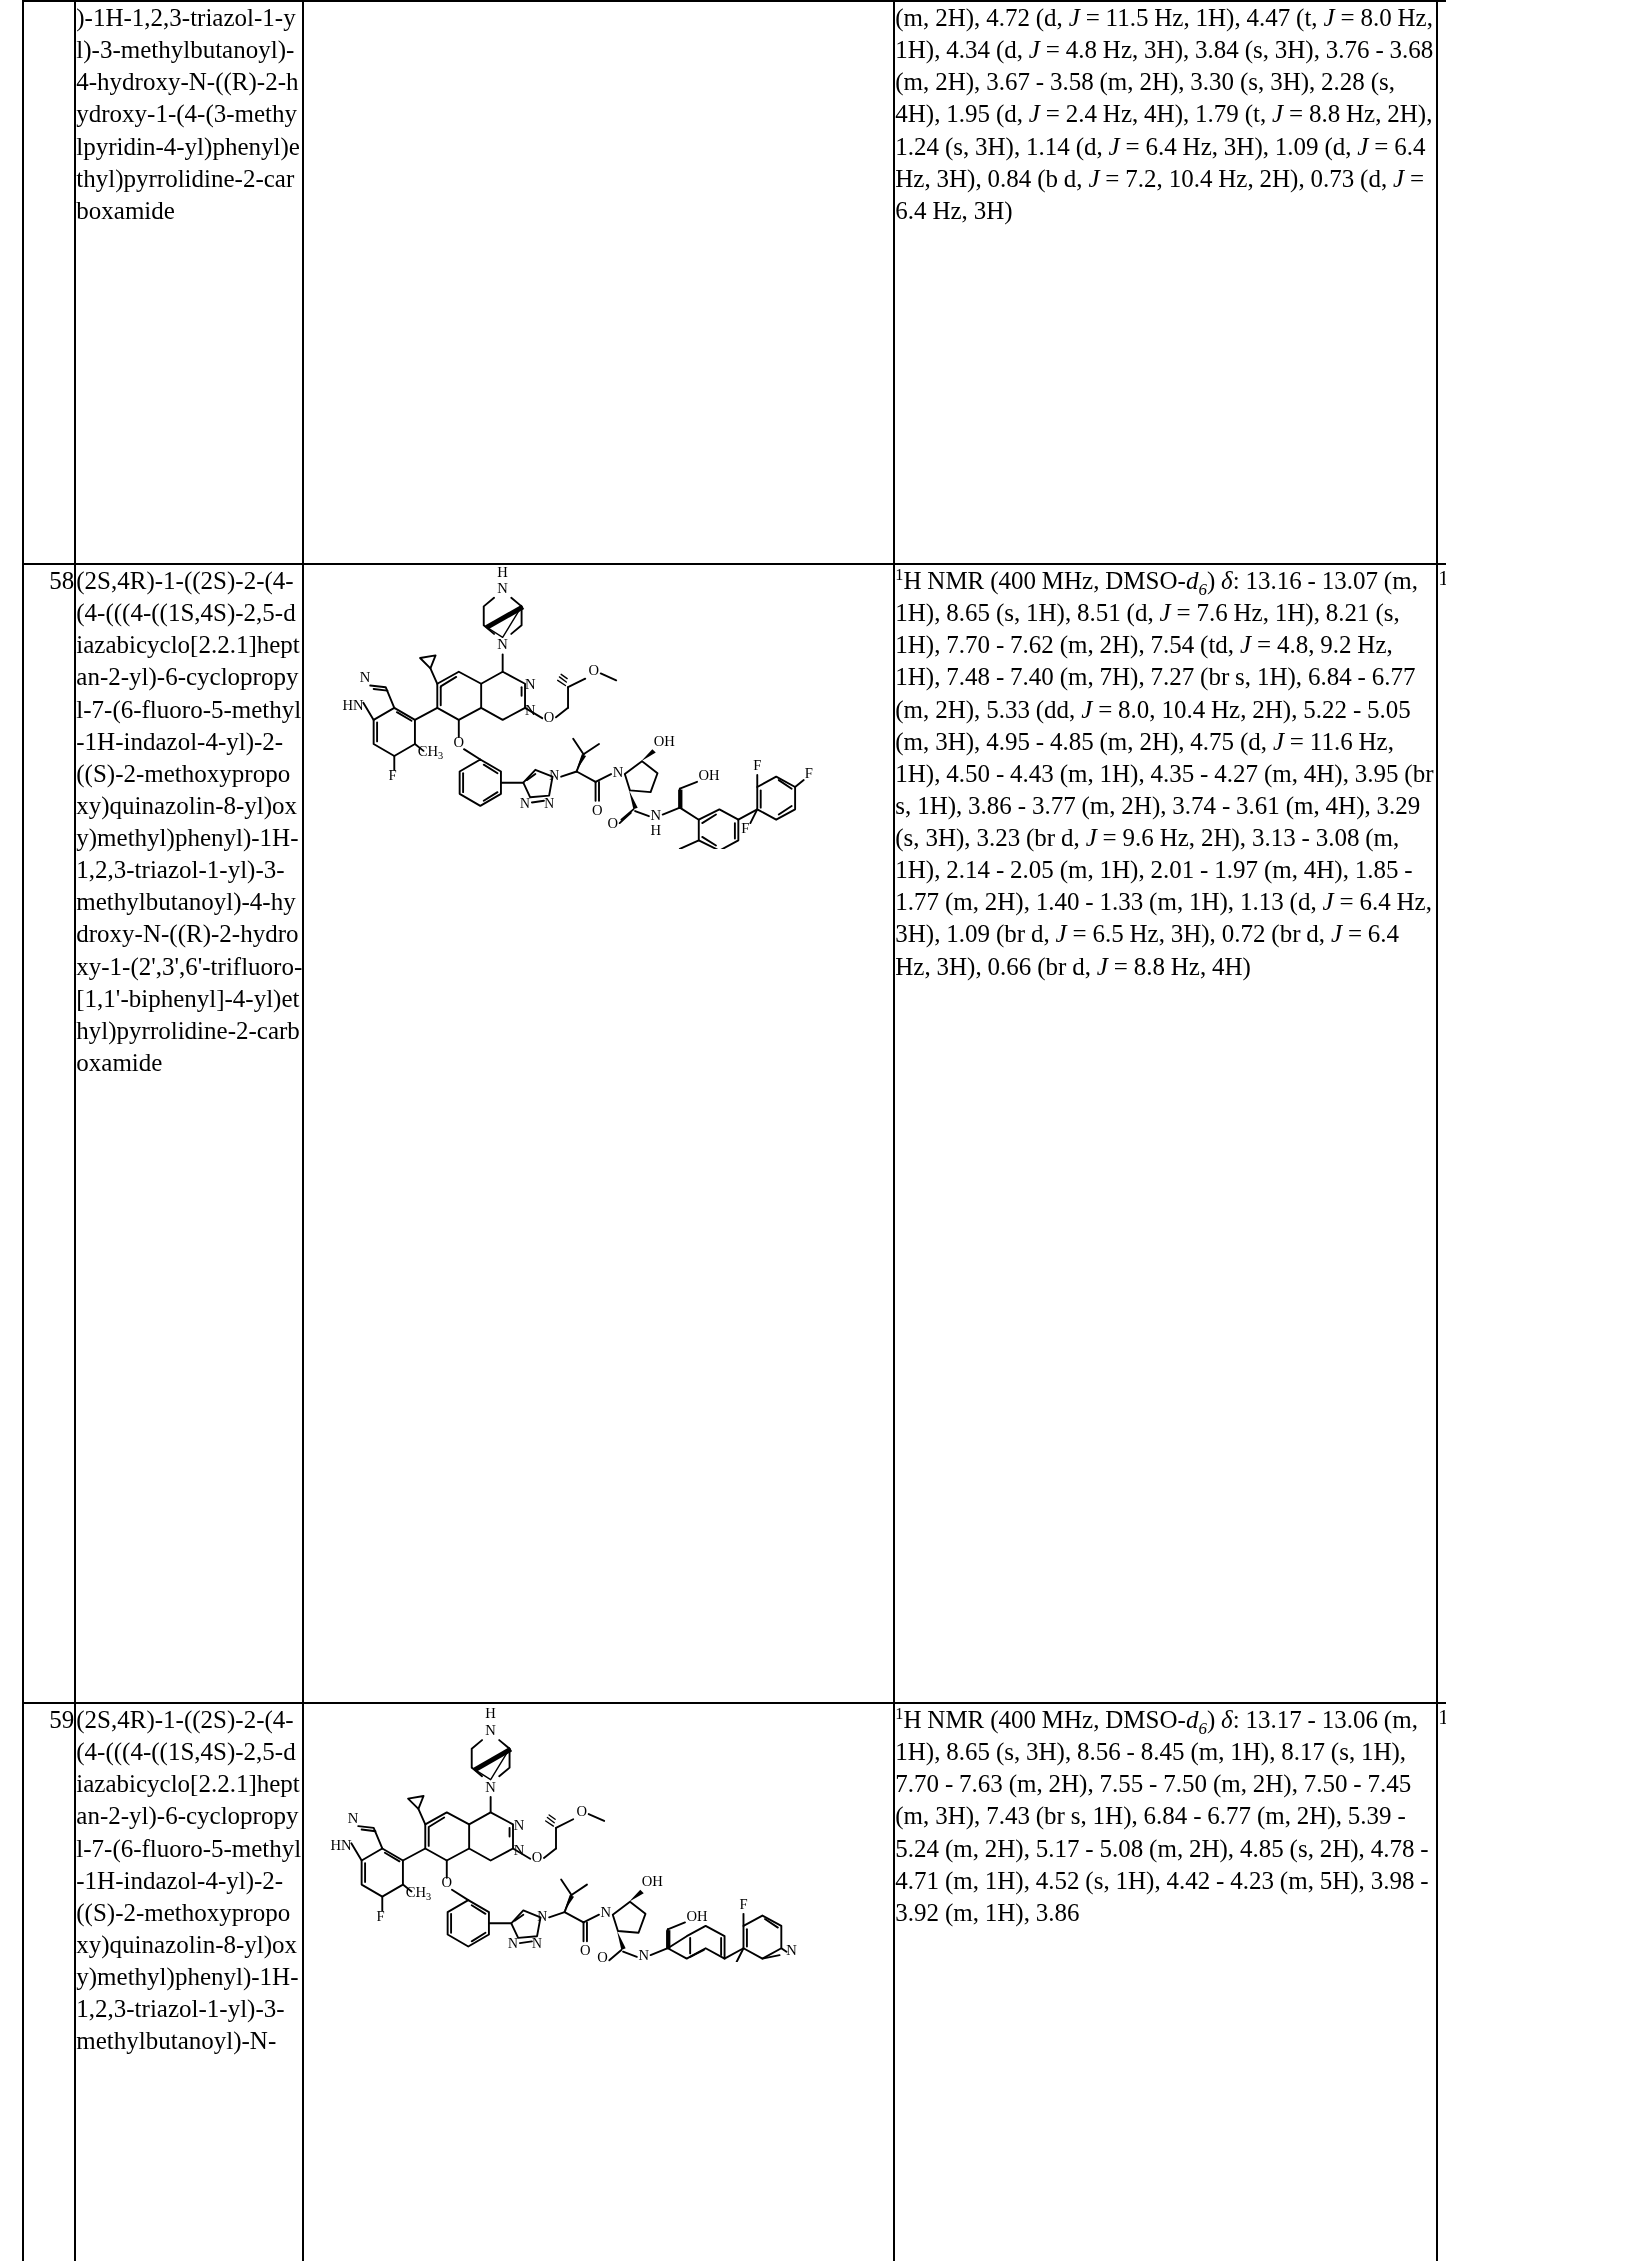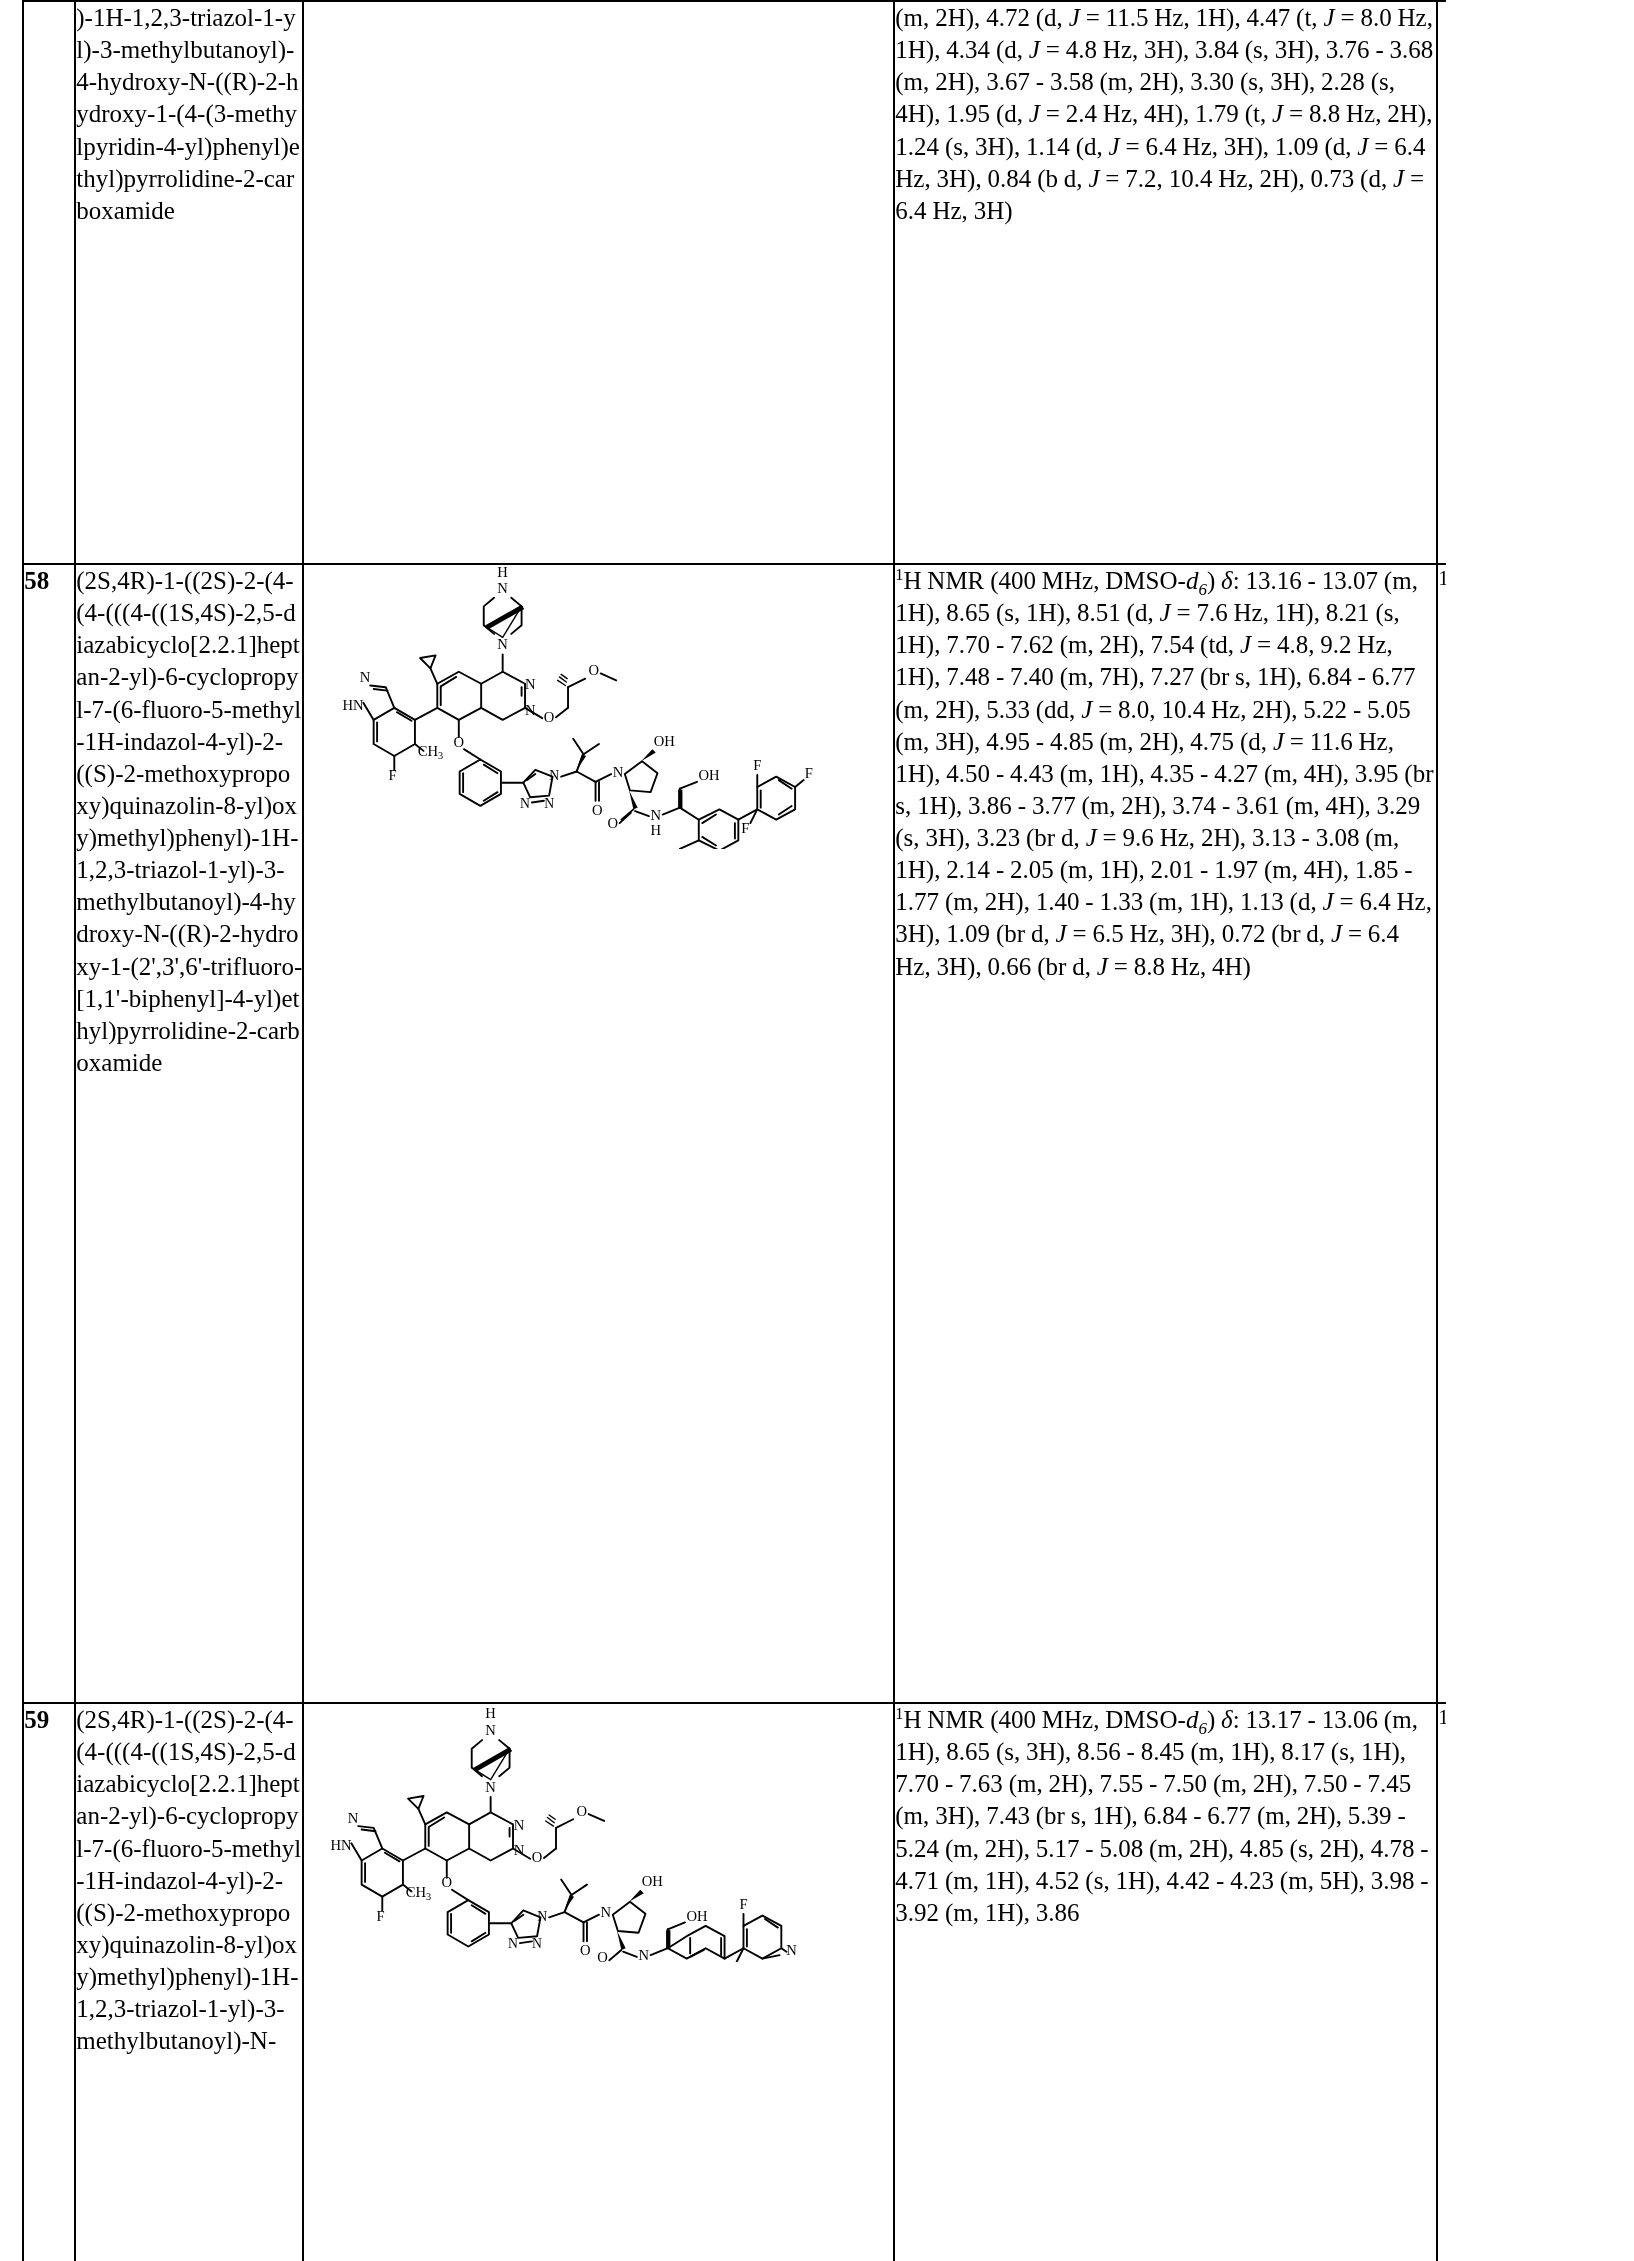--- a/index.html
+++ b/index.html
@@ -34,24 +34,23 @@
   }
   
   col.c-num   { width: 52px;  }
   col.c-name  { width: 228px; }
   col.c-struct{ width: 591px; }
   col.c-nmr   { width: 543px; }
   col.c-mw    { width: 193px; }
 
   .cell-num {
     font-size: 25px;
-    text-align: left;
+    text-align: right;
     padding-top: 6.9px;
     line-height: 1.30;
-    font-weight: bold;
   }
   .cell-name {
     font-size: 25px;
     line-height: 1.285;
     padding: 5.2px 3.4px 5.2px 8.6px;
     word-break: break-all;
     overflow-wrap: anywhere;
     hyphens: none;
   }
   .cell-struct {

